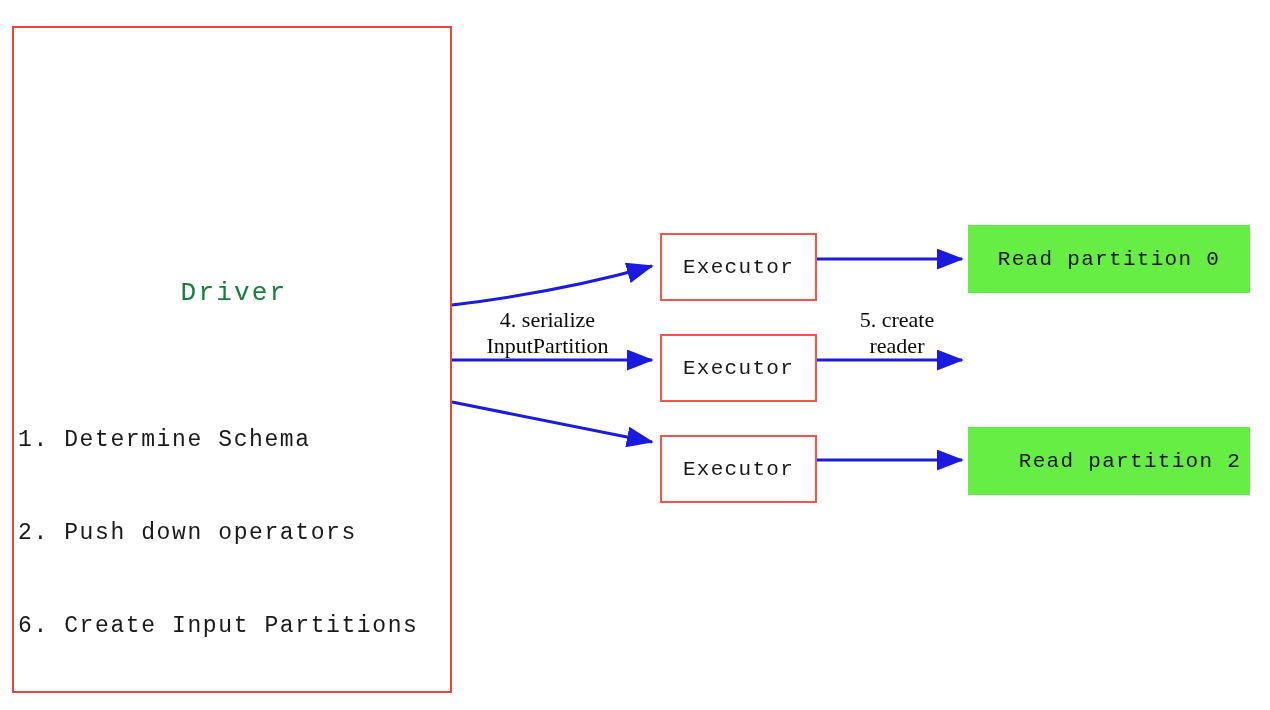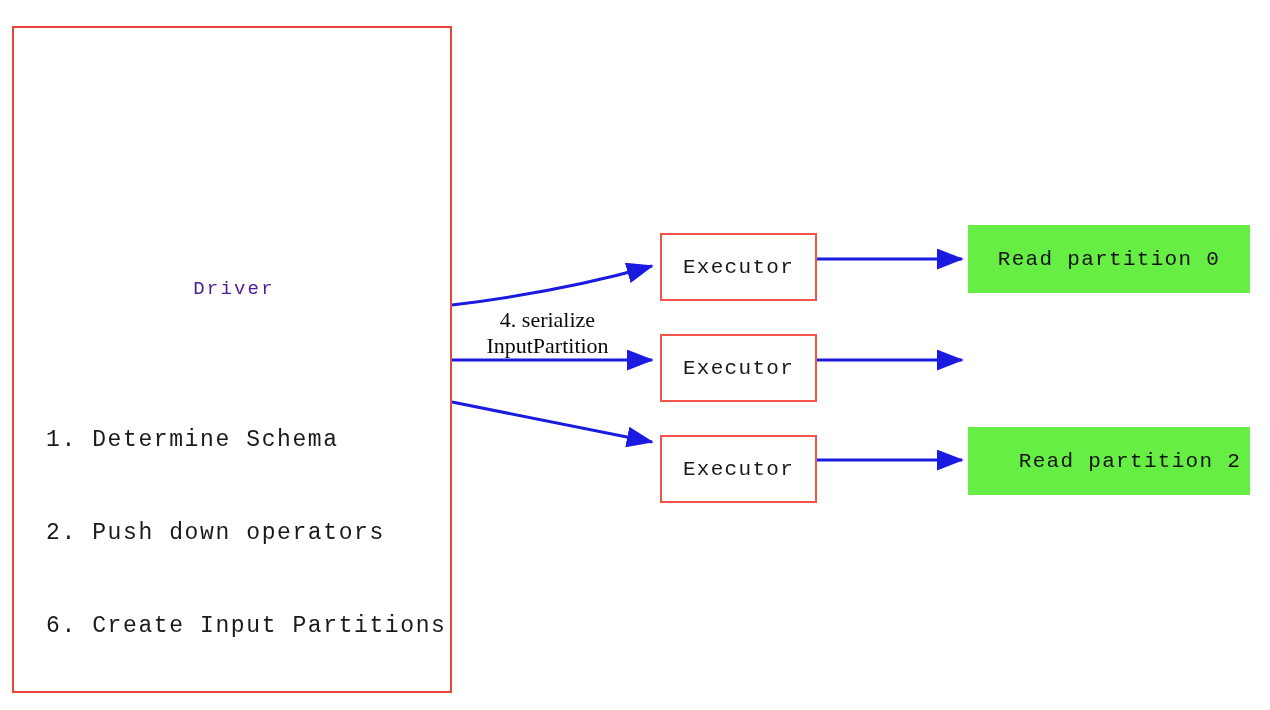--- a/index.html
+++ b/index.html
@@ -36,28 +36,28 @@
     box-sizing: border-box;
     background: transparent;
   }
   .driver-title {
     position: absolute;
     left: 0;
     top: 250px;
     width: 440px;
     text-align: center;
     font-family: "Liberation Mono", "DejaVu Sans Mono", monospace;
-    font-size: 19px;
+    font-size: 26px;
     letter-spacing: 2.2px;
-    color: #4c1d95;
+    color: #15803d;
     white-space: pre;
   }
   .driver-steps {
     position: absolute;
-    left: 32px;
+    left: 4px;
     top: 335px;
     width: 420px;
     font-family: "Liberation Mono", "DejaVu Sans Mono", monospace;
     font-size: 23px;
     letter-spacing: 1.6px;
     line-height: 31px;
     color: #1a1a1a;
     white-space: pre;
   }
   .driver-steps .step-line { display: block; }
@@ -177,14 +177,16 @@
 
   <div class="partition-box part-0">
     <span class="partition-label">Read partition 0</span>
   </div>
   <div class="partition-box part-2">
     <span class="partition-label">Read partition 2</span>
   </div>
 
   <div class="edge-label label-serialize">4. serialize
 InputPartition</div>
+  <div class="edge-label label-create">5. create
+reader</div>
 
 </div>
 
 </body></html>

